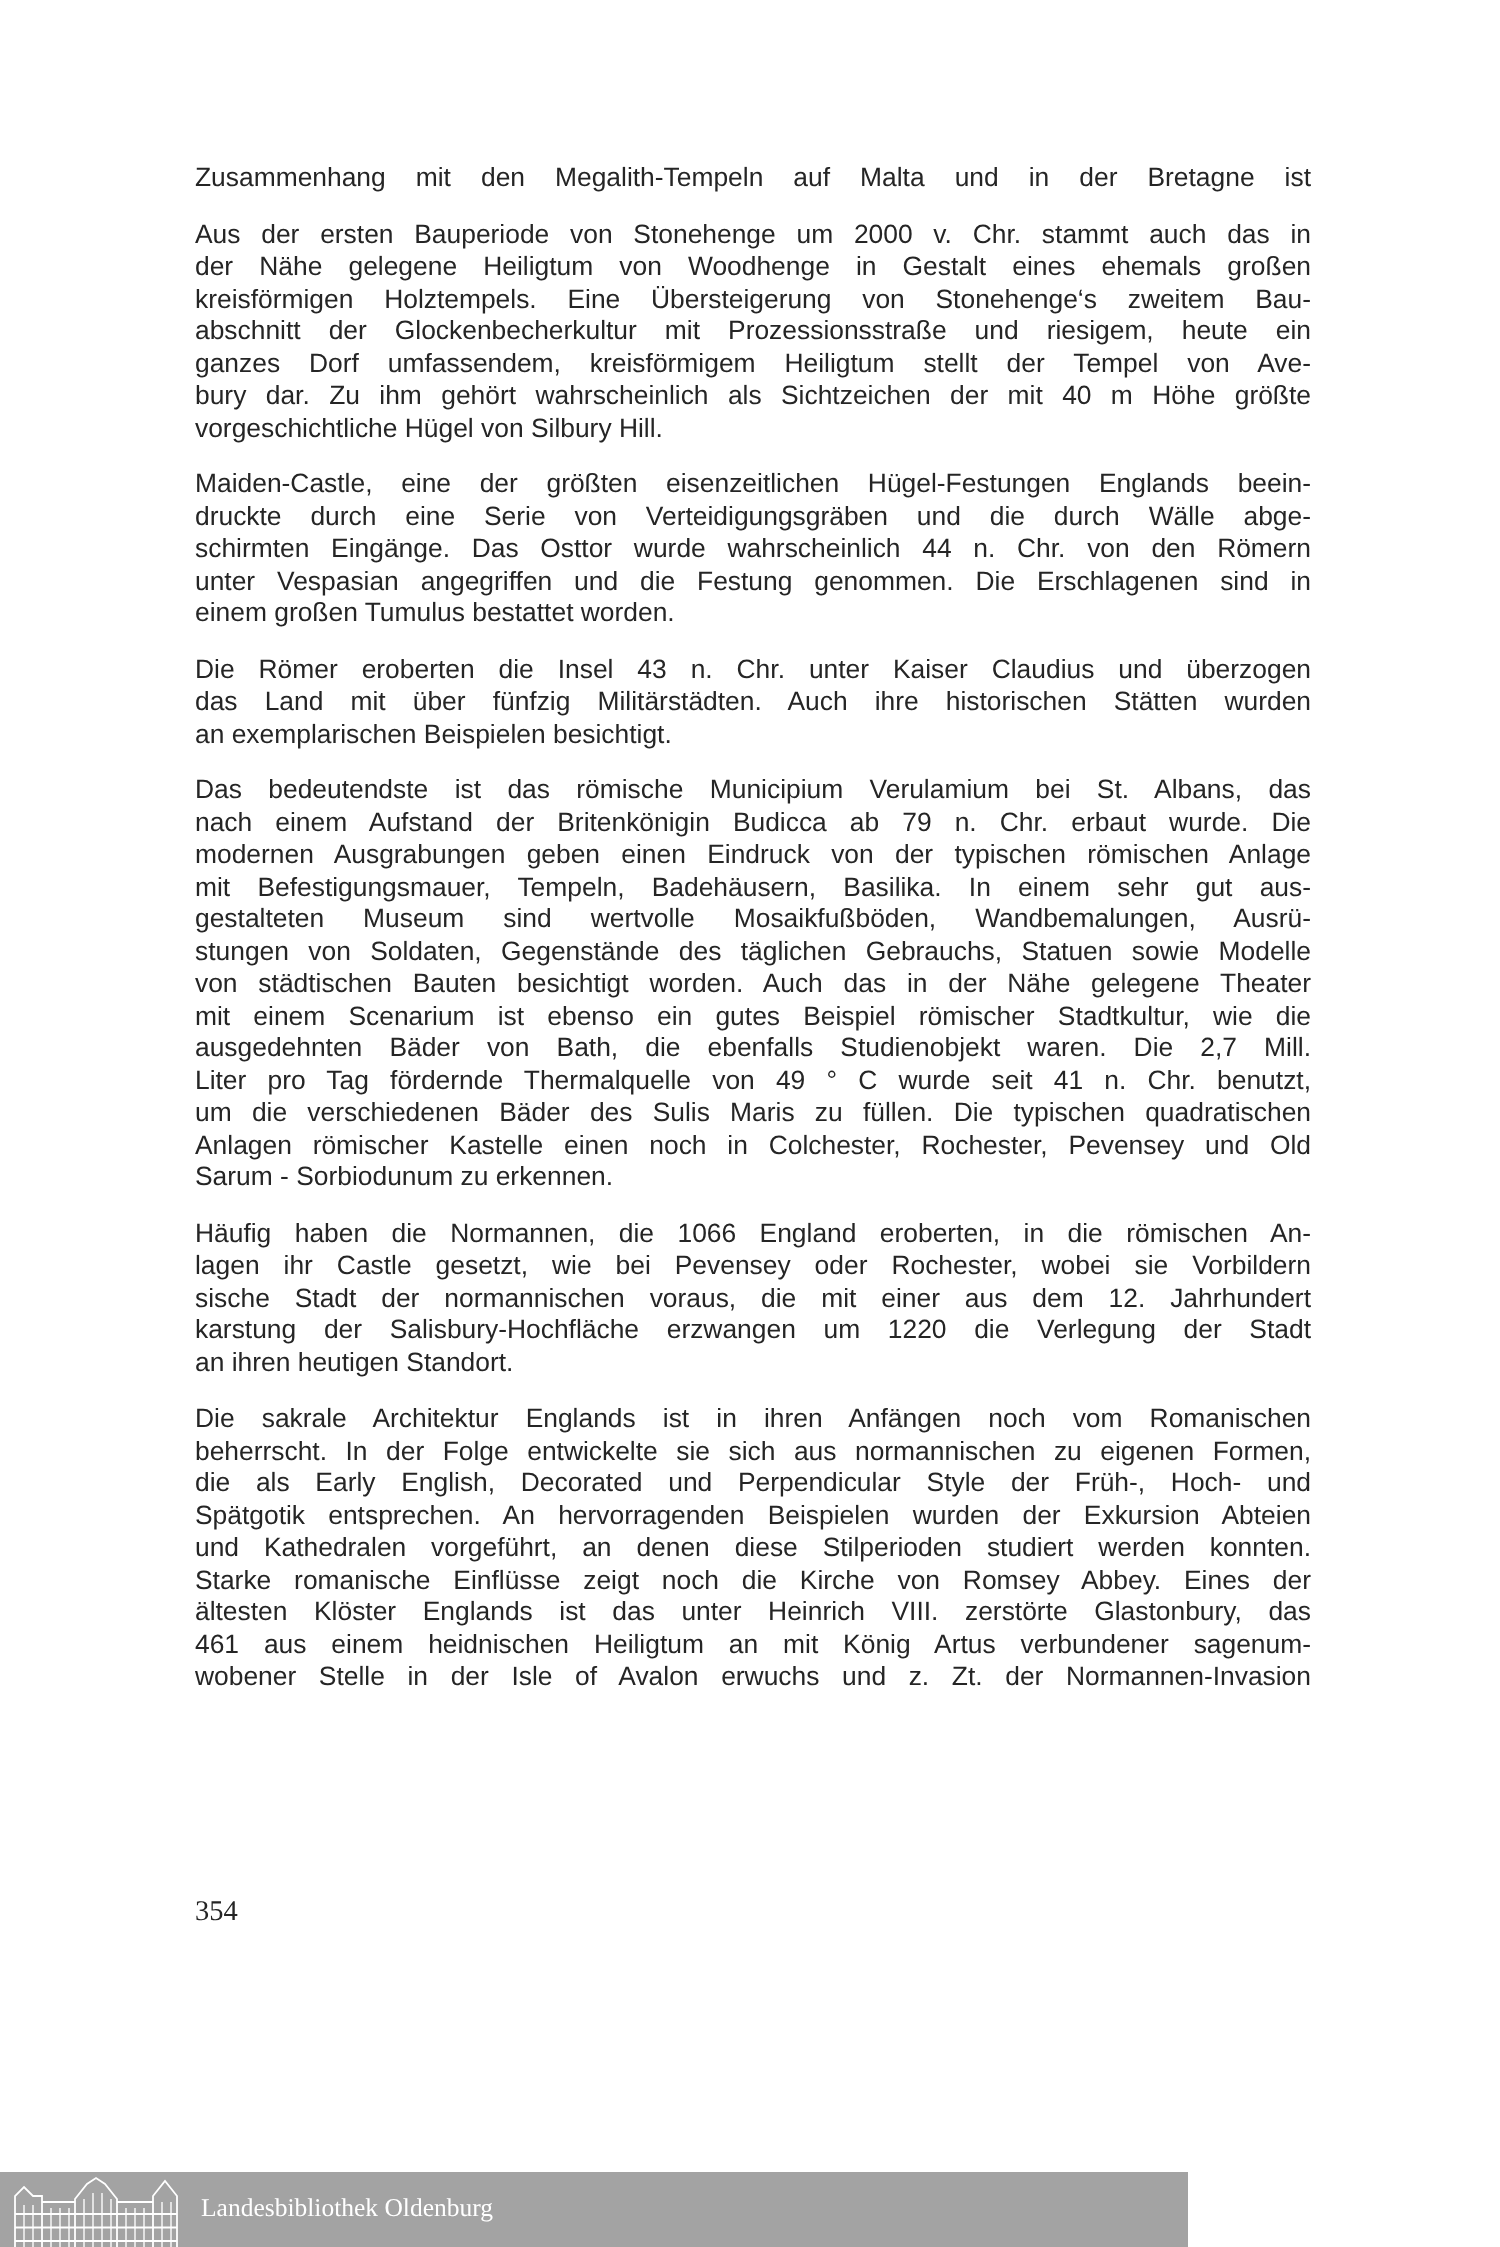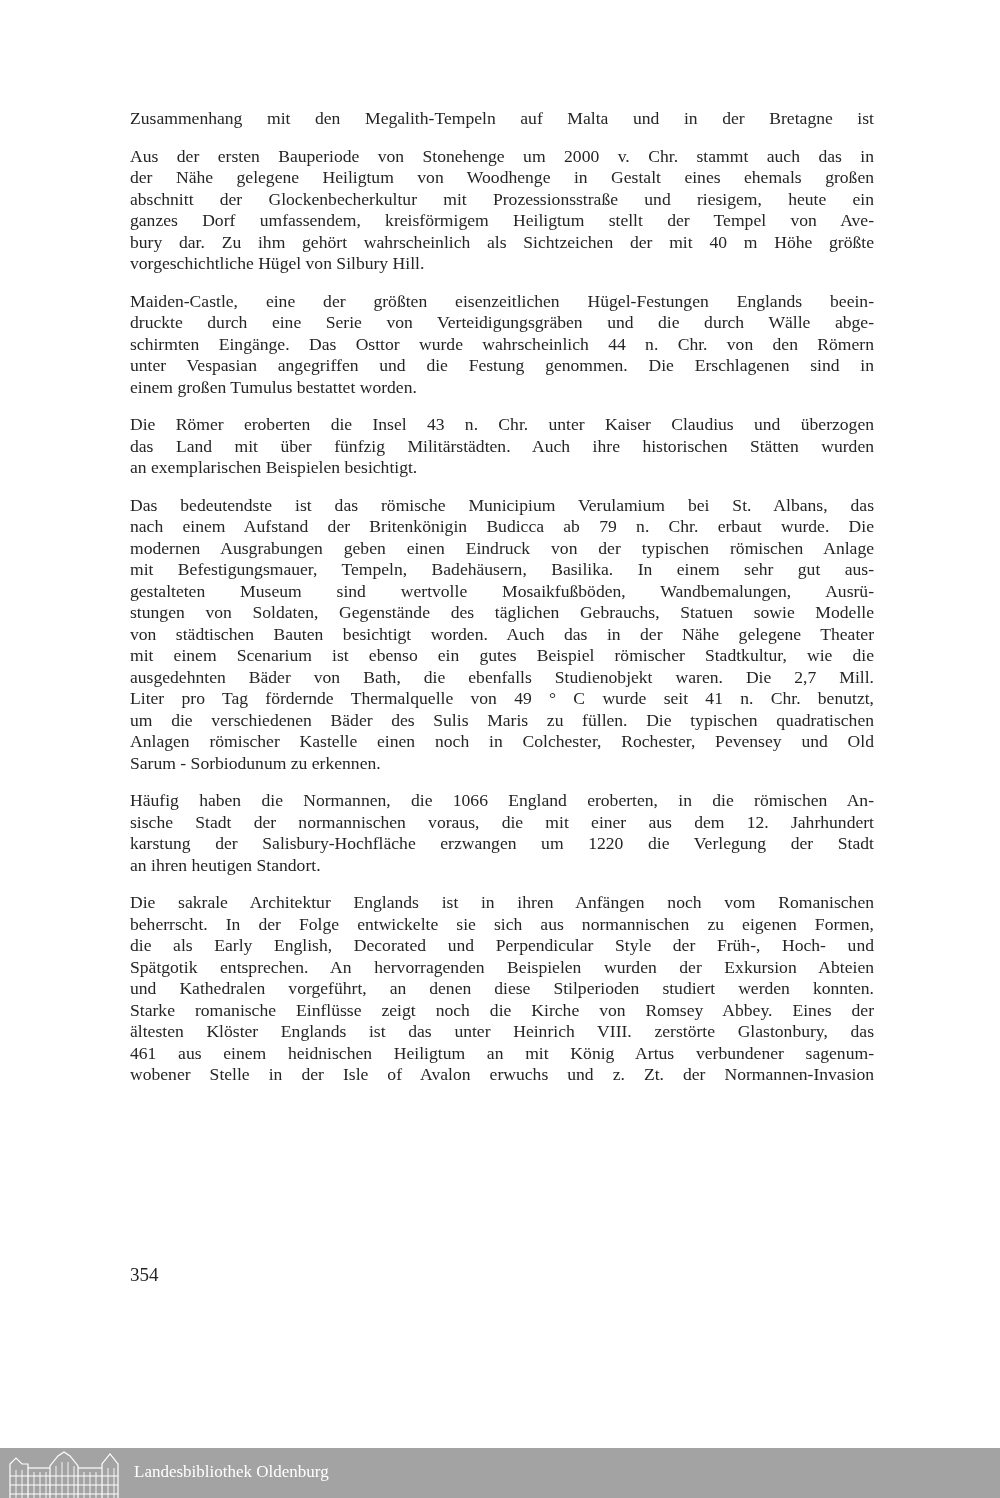--- a/index.html
+++ b/index.html
@@ -2,53 +2,54 @@
 <html><head>
 <meta charset="utf-8">
 <style>
   html, body { margin: 0; padding: 0; }
   body {
     width: 1000px; height: 1498px; position: relative; overflow: hidden;
     background: #ffffff;
   }
   .page-text {
     position: absolute; left: 130px; top: 108px; width: 744px;
-    font-family: Liberation Serif, serif;
+    font-family: Liberation Sans, sans-serif;
     font-size: 17.6px; line-height: 21.5px; color: #252525;
     text-align: justify; hyphens: manual;
   }
   .page-text p { margin: 0 0 16px 0; text-align-last: left; }
   .page-text p .ln { display: block; text-align: justify; text-align-last: justify; }
   .page-text p .ln.last { text-align-last: left; }
   .page-number {
     position: absolute; left: 130px; top: 1264px;
     font-family: "Liberation Serif", "DejaVu Serif", serif;
     font-size: 19px; color: #252525; text-align: right;
   }
   .footer {
-    position: absolute; left: 0; top: 1448px; width: 1000px; height: 50px;
+    position: absolute; left: 0; top: 1448px; width: 792px; height: 50px;
     background: #a3a3a3;
   }
   .footer-logo { position: absolute; left: 6px; top: 2px; width: 118px; height: 48px; }
   .footer-text {
     position: absolute; left: 134px; top: 14px;
     font-family: "Liberation Serif", "DejaVu Serif", serif;
     font-size: 17px; color: #ffffff;
   }
 </style>
 </head>
 <body>
 
 <div class="page-text" id="page-body">
     <p>
       <span class="ln">Zusammenhang mit den Megalith-Tempeln auf Malta und in der Bretagne ist</span>
     </p>
     <p>
       <span class="ln">Aus der ersten Bauperiode von Stonehenge um 2000 v. Chr. stammt auch das in</span>
       <span class="ln">der Nähe gelegene Heiligtum von Woodhenge in Gestalt eines ehemals großen</span>
+      <span class="ln">kreisförmigen Holztempels. Eine Übersteigerung von Stonehenge‘s zweitem Bau-</span>
       <span class="ln">abschnitt der Glockenbecherkultur mit Prozessionsstraße und riesigem, heute ein</span>
       <span class="ln">ganzes Dorf umfassendem, kreisförmigem Heiligtum stellt der Tempel von Ave-</span>
       <span class="ln">bury dar. Zu ihm gehört wahrscheinlich als Sichtzeichen der mit 40 m Höhe größte</span>
       <span class="ln last">vorgeschichtliche Hügel von Silbury Hill.</span>
     </p>
     <p>
       <span class="ln">Maiden-Castle, eine der größten eisenzeitlichen Hügel-Festungen Englands beein-</span>
       <span class="ln">druckte durch eine Serie von Verteidigungsgräben und die durch Wälle abge-</span>
       <span class="ln">schirmten Eingänge. Das Osttor wurde wahrscheinlich 44 n. Chr. von den Römern</span>
       <span class="ln">unter Vespasian angegriffen und die Festung genommen. Die Erschlagenen sind in</span>
@@ -69,20 +70,21 @@
       <span class="ln">von städtischen Bauten besichtigt worden. Auch das in der Nähe gelegene Theater</span>
       <span class="ln">mit einem Scenarium ist ebenso ein gutes Beispiel römischer Stadtkultur, wie die</span>
       <span class="ln">ausgedehnten Bäder von Bath, die ebenfalls Studienobjekt waren. Die 2,7 Mill.</span>
       <span class="ln">Liter pro Tag fördernde Thermalquelle von 49 ° C wurde seit 41 n. Chr. benutzt,</span>
       <span class="ln">um die verschiedenen Bäder des Sulis Maris zu füllen. Die typischen quadratischen</span>
       <span class="ln">Anlagen römischer Kastelle einen noch in Colchester, Rochester, Pevensey und Old</span>
       <span class="ln last">Sarum - Sorbiodunum zu erkennen.</span>
     </p>
     <p>
       <span class="ln">Häufig haben die Normannen, die 1066 England eroberten, in die römischen An-</span>
+      <span class="ln">lagen ihr Castle gesetzt, wie bei Pevensey oder Rochester, wobei sie Vorbildern</span>
       <span class="ln">sische Stadt der normannischen voraus, die mit einer aus dem 12. Jahrhundert</span>
       <span class="ln">karstung der Salisbury-Hochfläche erzwangen um 1220 die Verlegung der Stadt</span>
       <span class="ln last">an ihren heutigen Standort.</span>
     </p>
     <p>
       <span class="ln">Die sakrale Architektur Englands ist in ihren Anfängen noch vom Romanischen</span>
       <span class="ln">beherrscht. In der Folge entwickelte sie sich aus normannischen zu eigenen Formen,</span>
       <span class="ln">die als Early English, Decorated und Perpendicular Style der Früh-, Hoch- und</span>
       <span class="ln">Spätgotik entsprechen. An hervorragenden Beispielen wurden der Exkursion Abteien</span>
       <span class="ln">und Kathedralen vorgeführt, an denen diese Stilperioden studiert werden konnten.</span>

